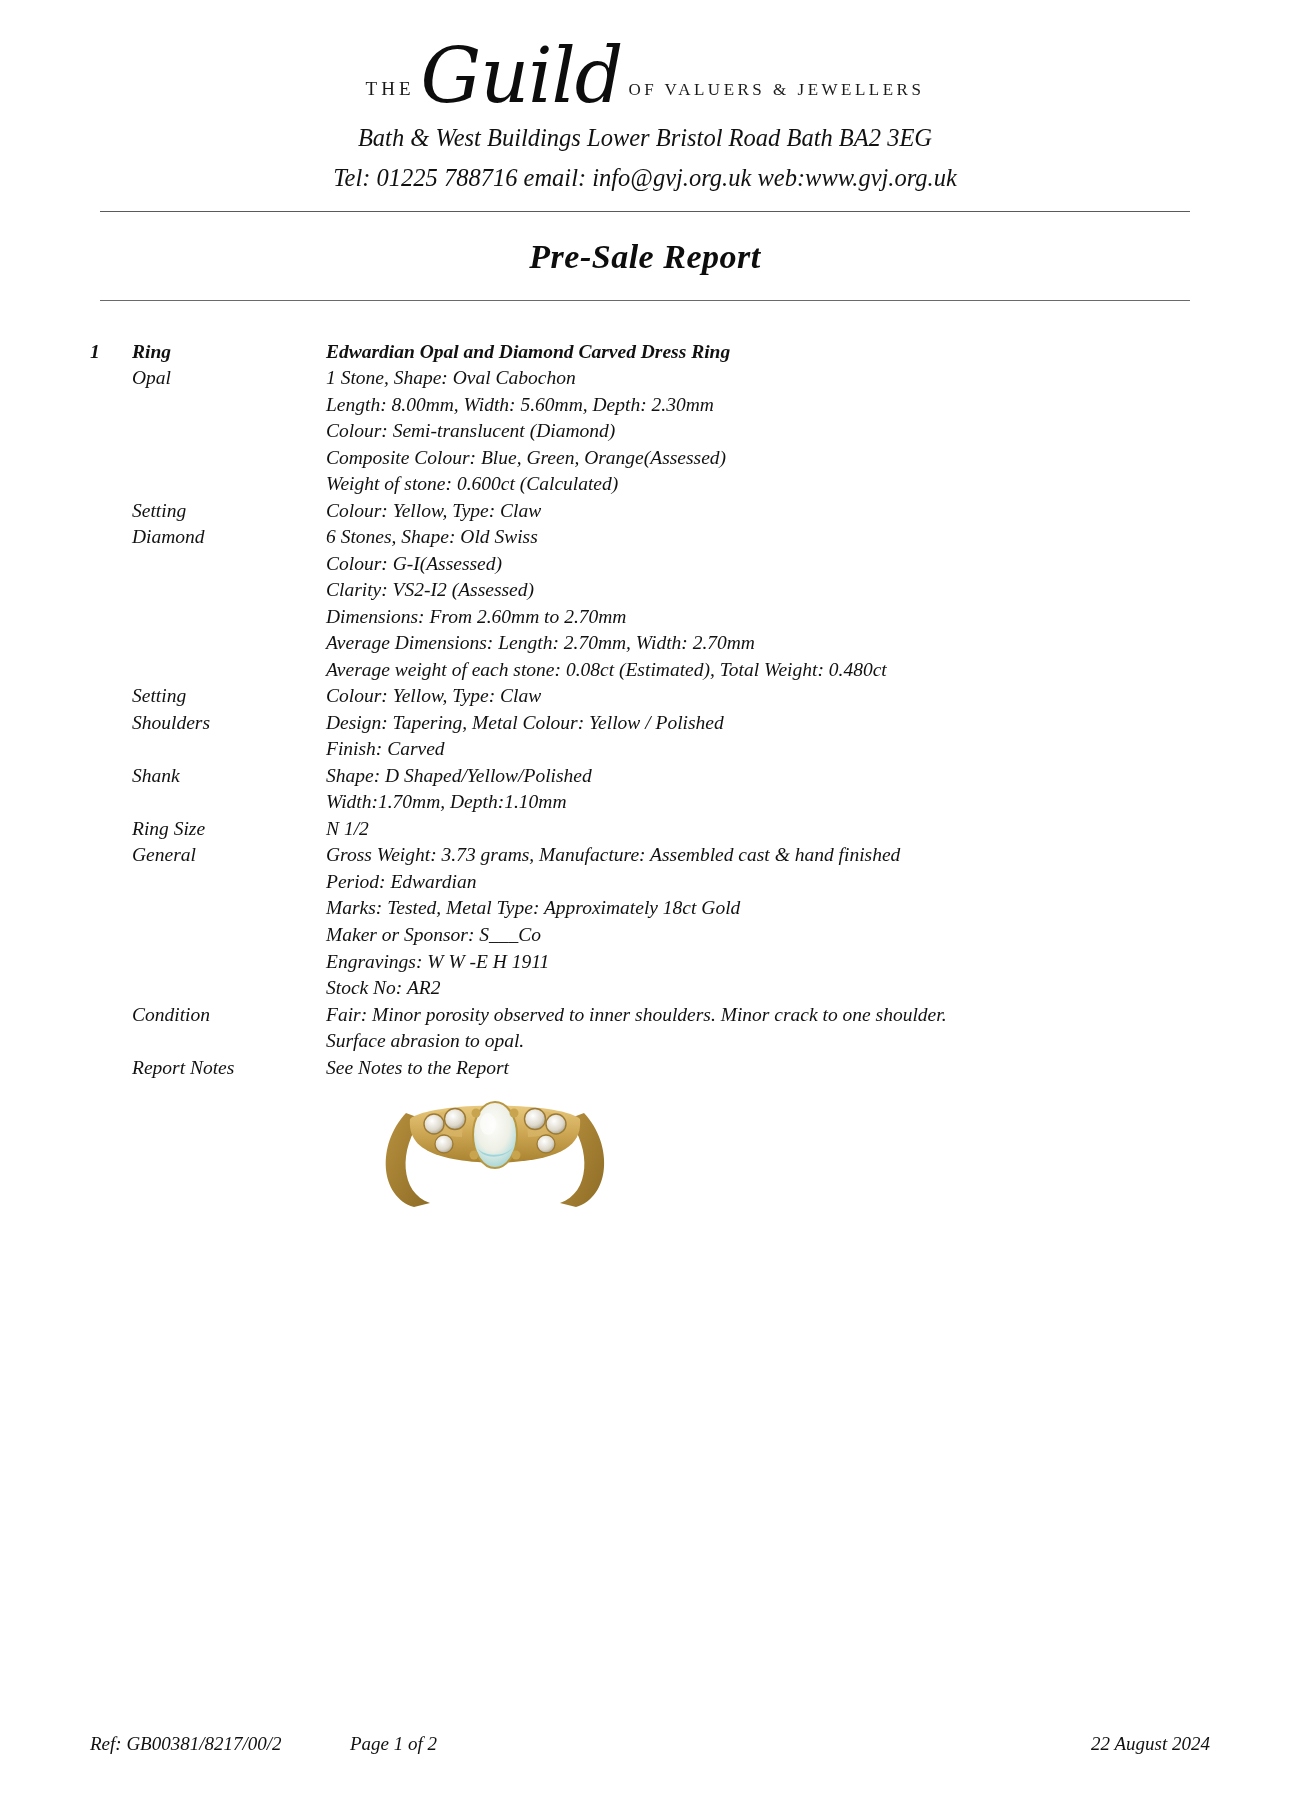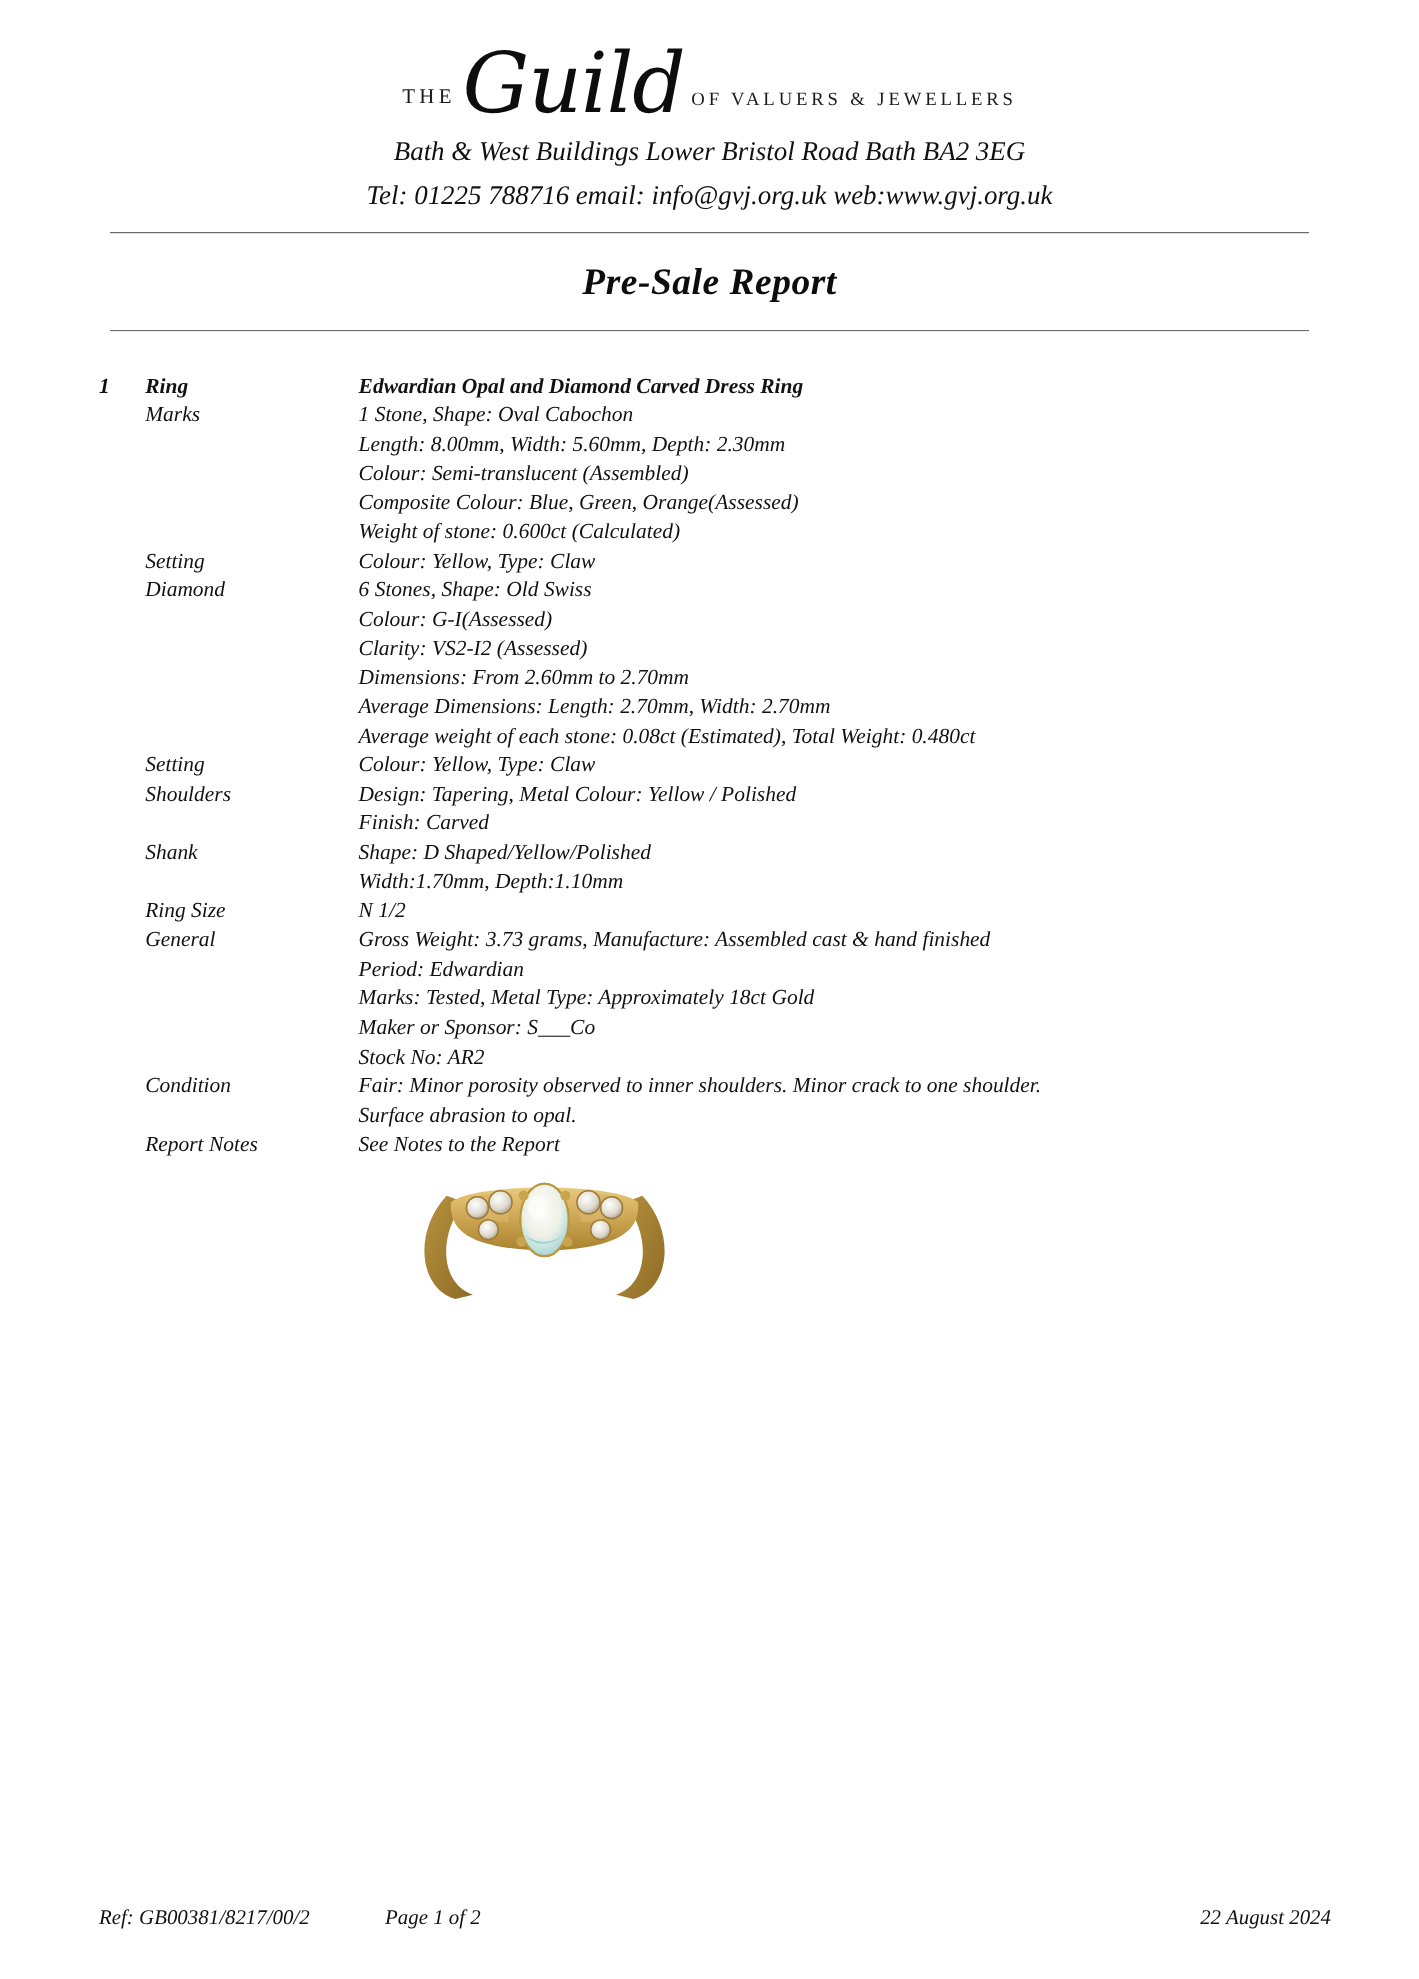--- a/index.html
+++ b/index.html
@@ -172,32 +172,32 @@
     <table class="items">
       <tbody>
         <tr>
           <td class="col-num line">1</td>
           <td class="col-label bold line">Ring</td>
           <td class="col-value bold line">Edwardian Opal and Diamond Carved Dress Ring</td>
         </tr>
 
         <tr>
           <td class="col-num"></td>
-          <td class="col-label line">Marks</td>
+          <td class="col-label line">Opal</td>
           <td class="col-value line">1 Stone, Shape: Oval Cabochon</td>
         </tr>
         <tr>
           <td></td>
             <td></td>
           <td class="col-value line">Length: 8.00mm, Width: 5.60mm, Depth: 2.30mm</td>
         </tr>
         <tr>
           <td></td>
             <td></td>
-          <td class="col-value line">Colour: Semi-translucent (Assembled)</td>
+          <td class="col-value line">Colour: Semi-translucent (Diamond)</td>
         </tr>
         <tr>
           <td></td>
             <td></td>
           <td class="col-value line">Composite Colour: Blue, Green, Orange(Assessed)</td>
         </tr>
         <tr>
           <td></td>
             <td></td>
           <td class="col-value line">Weight of stone: 0.600ct (Calculated)</td>
@@ -286,20 +286,25 @@
         </tr>
         <tr>
           <td></td>
             <td></td>
           <td class="col-value line">Marks: Tested, Metal Type: Approximately 18ct Gold</td>
         </tr>
         <tr>
           <td></td>
             <td></td>
           <td class="col-value line">Maker or Sponsor: S___Co</td>
+        </tr>
+        <tr>
+          <td></td>
+            <td></td>
+          <td class="col-value line">Engravings: W W -E H 1911</td>
         </tr>
         <tr>
           <td></td>
             <td></td>
           <td class="col-value line">Stock No: AR2</td>
         </tr>
 
         <tr>
           <td></td>
           <td class="col-label line">Condition</td>

